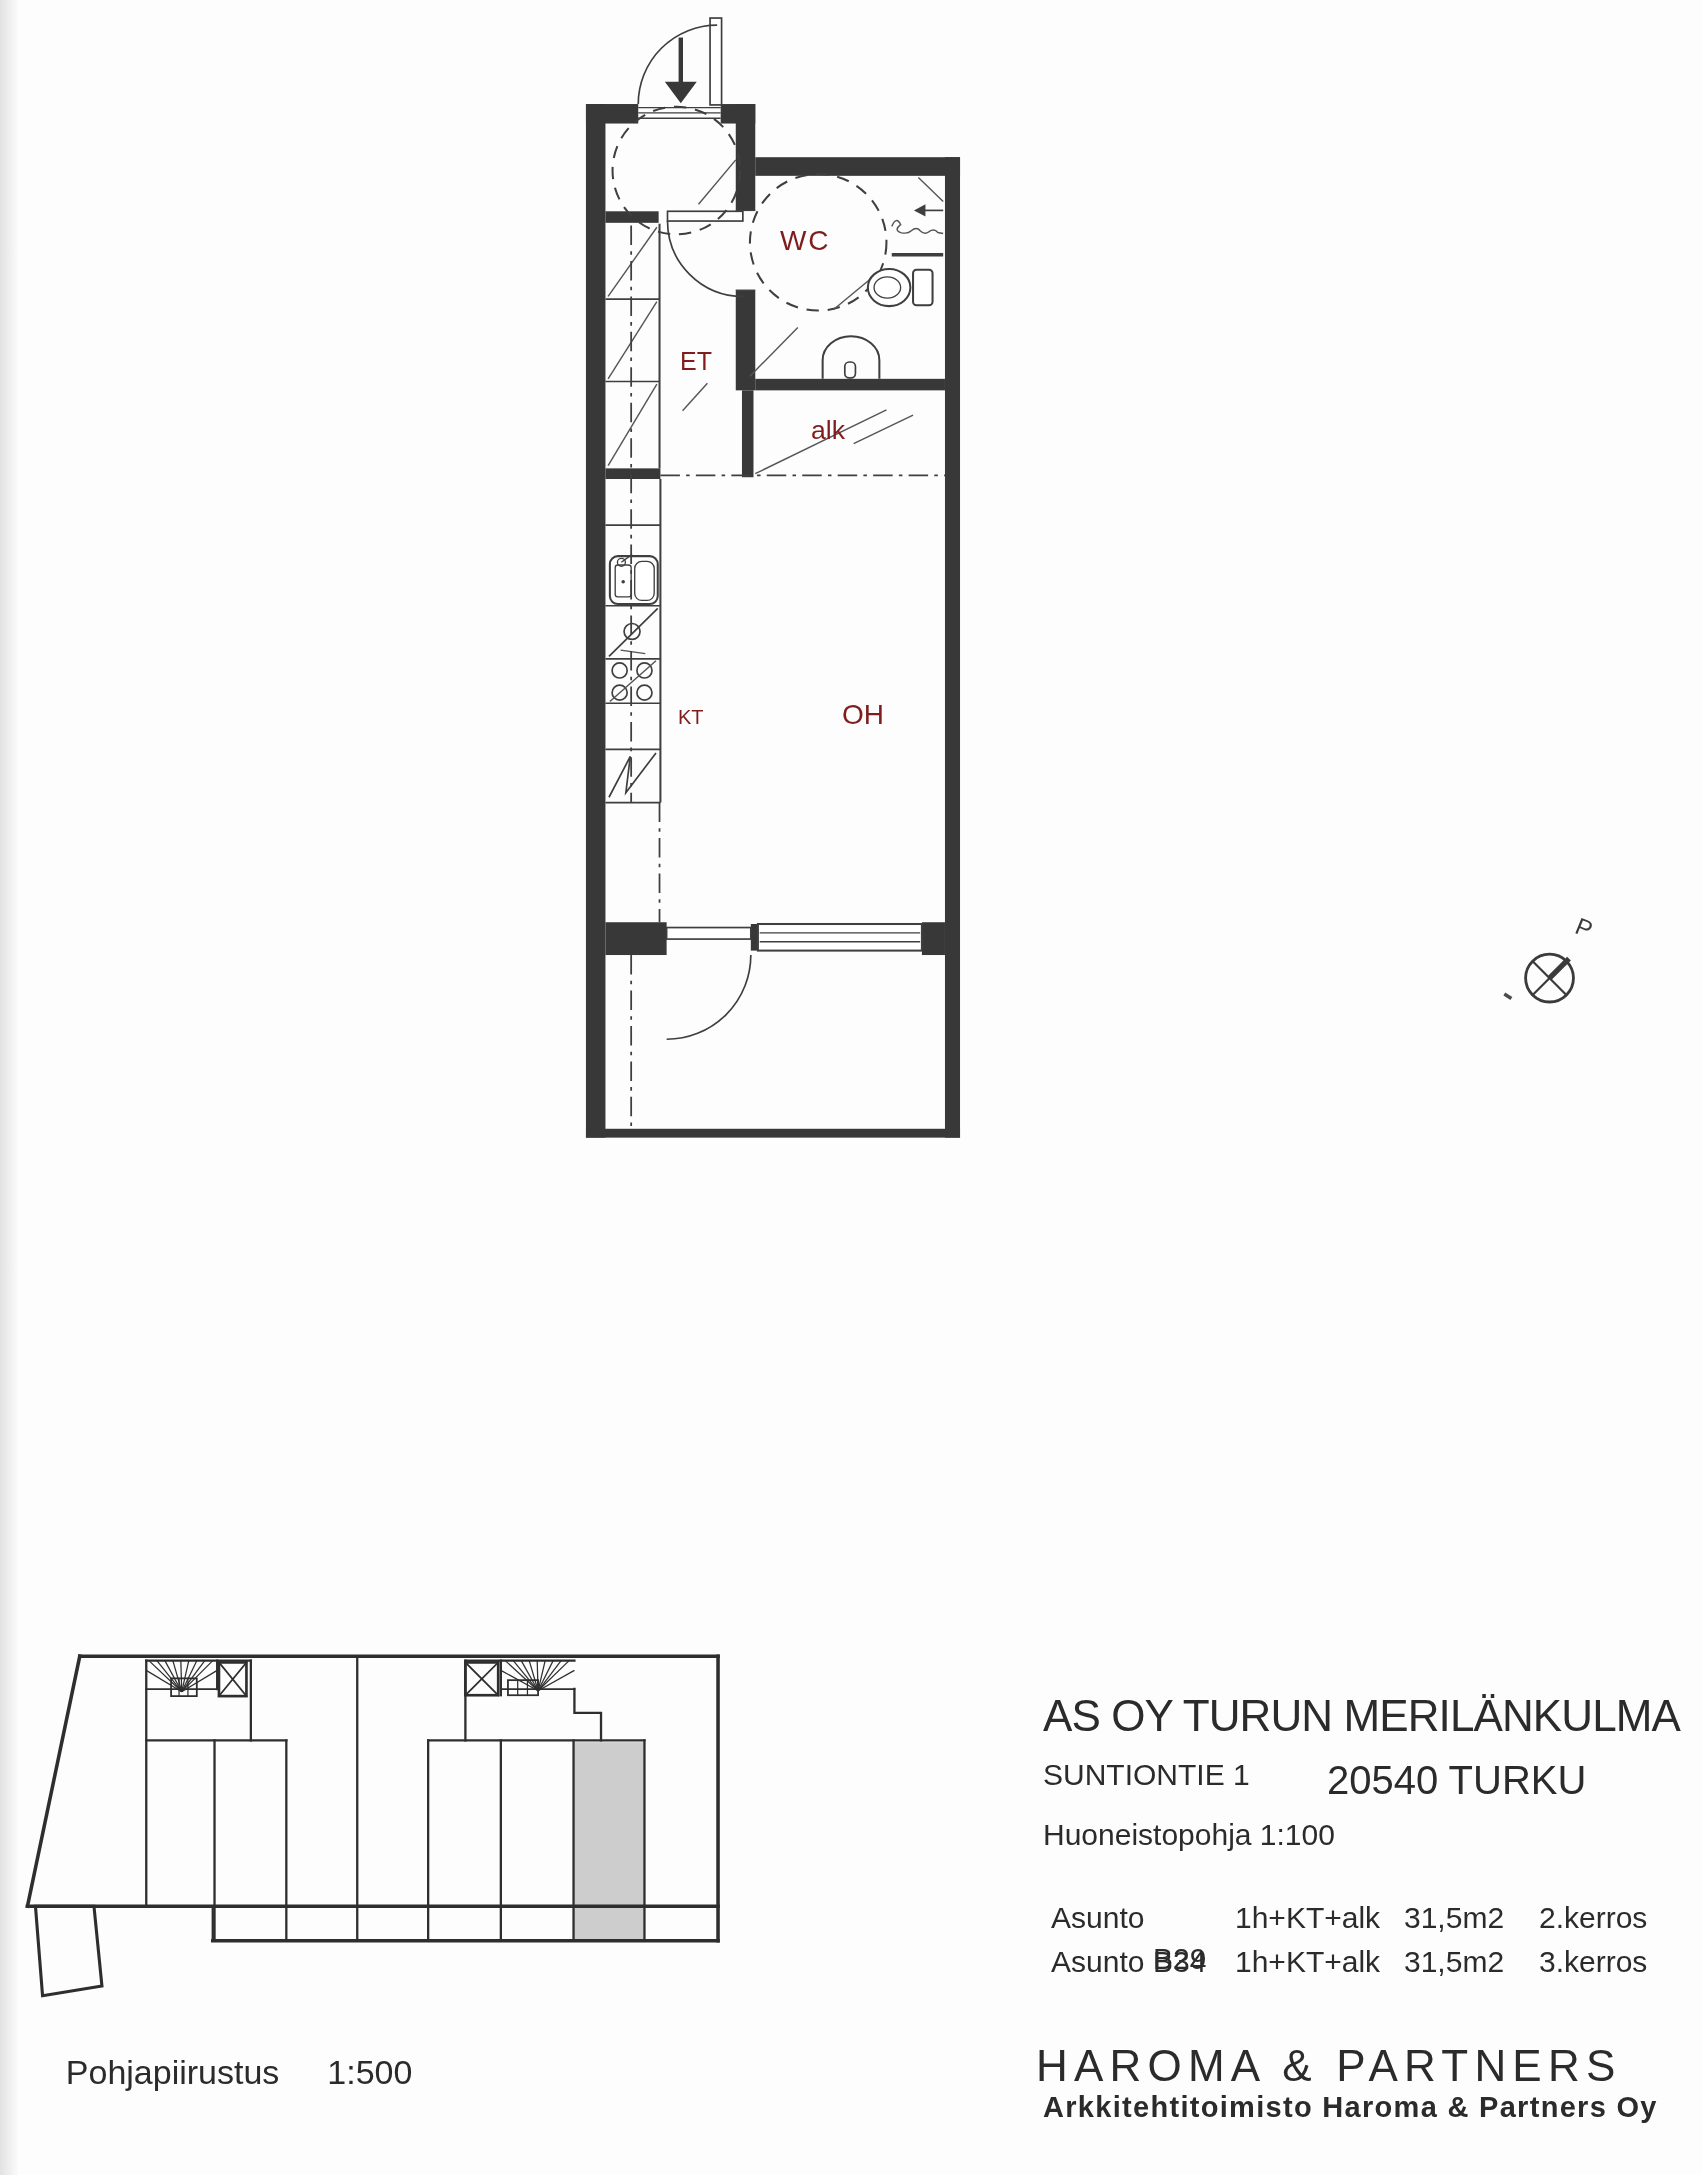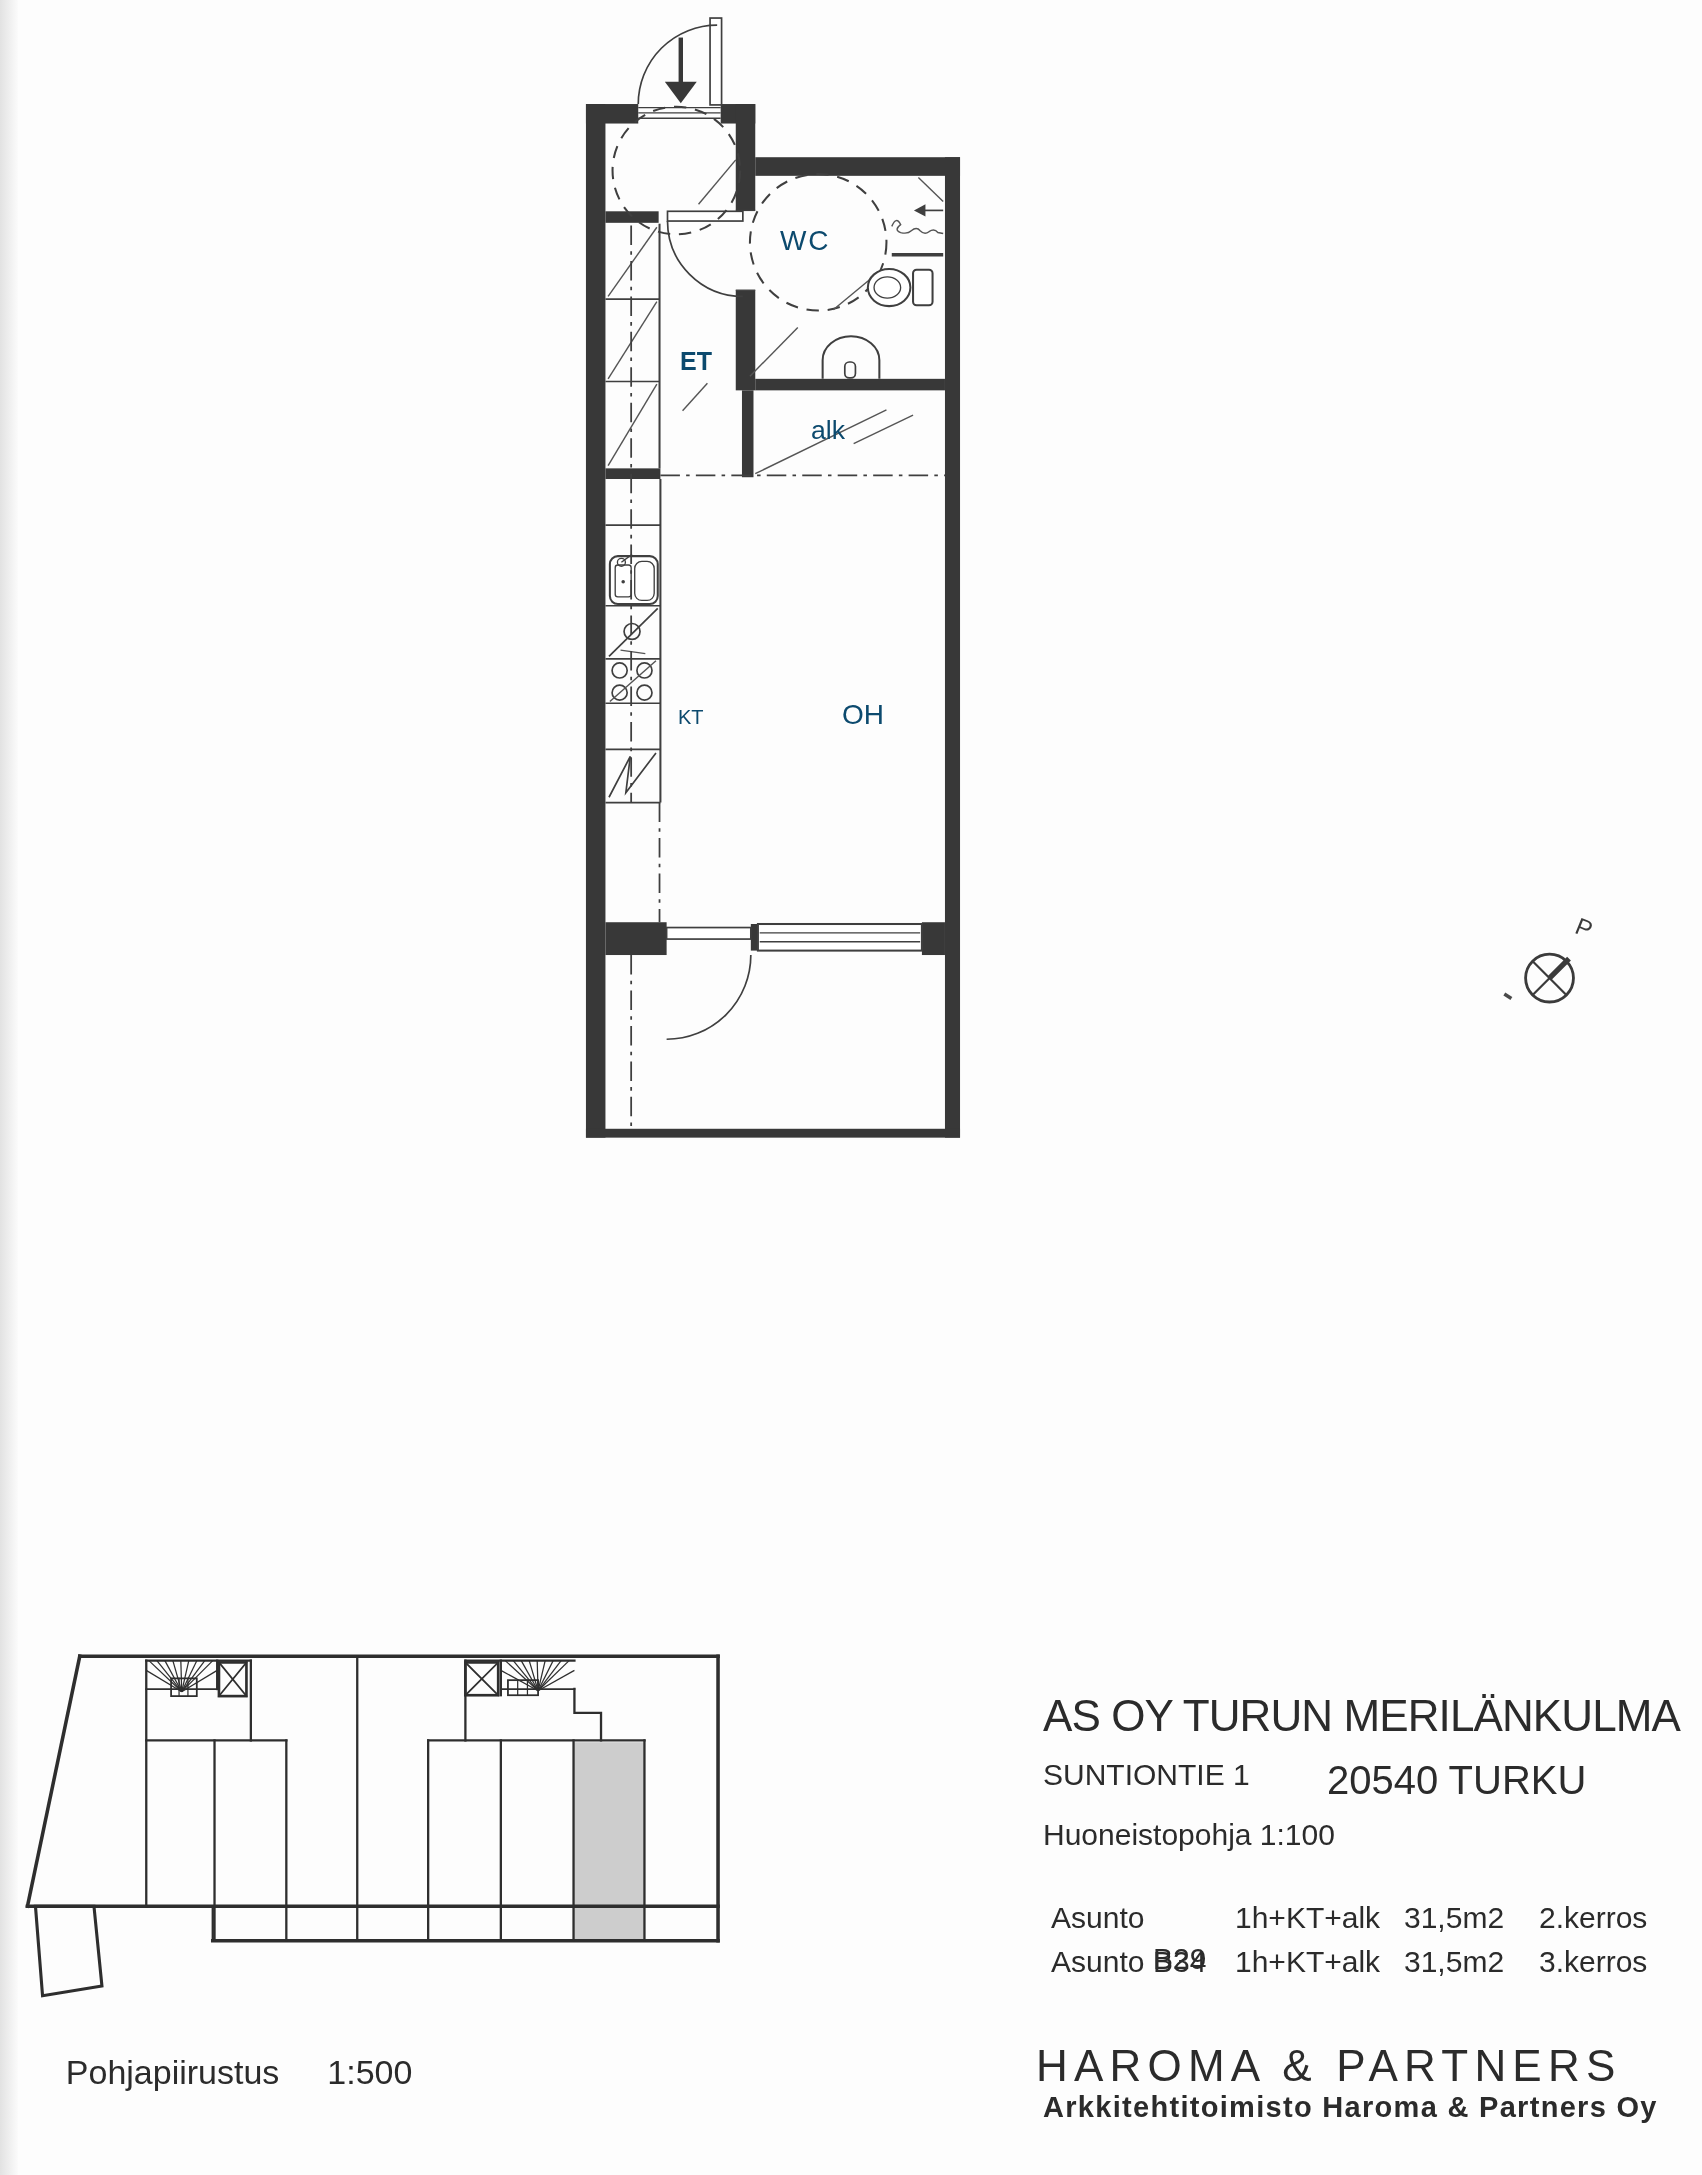--- a/index.html
+++ b/index.html
@@ -21,21 +21,21 @@
   .thin{stroke:var(--thin,#555);stroke-width:1.6;fill:none;}
   .dash{stroke:var(--line,#3f3f3f);stroke-width:2.3;fill:none;stroke-dasharray:14 10;}
   .dashdot{stroke:var(--line,#3f3f3f);stroke-width:2;fill:none;stroke-dasharray:22 7 4 7;}
   .site{stroke:#2e2e2e;fill:none;stroke-linecap:square;}
   .s40{stroke-width:4;}
   .s25{stroke-width:2.6;}
   .s20{stroke-width:2;}
   .fillwhite{fill:#fff;}
 
   .lbl{position:absolute;line-height:1;white-space:pre;}
-  .room{font-size:27.5px;color:#0c4a6e;}
+  .room{font-size:27.5px;color:#7f1d1d;}
   .tb{position:absolute;line-height:1;white-space:pre;color:#2b2b2b;}
   .trow{position:absolute;left:1051px;width:638px;height:35px;}
   .trow span{position:absolute;top:0;font-size:30px;line-height:1;white-space:pre;}
 </style>
 </head>
 <body>
 
 <div class="page">
   <div class="scan-edge"></div>
 
@@ -259,21 +259,21 @@
         <line class="site s25" x1="323" y1="1963" x2="323" y2="2189"></line>
         <line class="site s25" x1="483" y1="1963" x2="727" y2="1963"></line>
         <line class="site s25" x1="483" y1="1963" x2="483" y2="2189"></line>
         <line class="site s25" x1="565" y1="1963" x2="565" y2="2189"></line>
         <line class="site s25" x1="647" y1="1963" x2="647" y2="2189"></line>
         <line class="site s25" x1="727" y1="1963" x2="727" y2="2189"></line>
       </g>
     </g>
   </svg>
 
-  <div class="lbl room" style="left:680px;top:349px;font-size:25px;font-weight:bold;">ET</div>
+  <div class="lbl room" style="left:680px;top:349px;font-size:25px;">ET</div>
   <div class="lbl room" style="left:780px;top:227px;font-size:28px;letter-spacing:1.8px;">WC</div>
   <div class="lbl room" style="left:811px;top:417px;font-size:26.6px;">alk</div>
   <div class="lbl room" style="left:678px;top:707px;font-size:20px;">KT</div>
   <div class="lbl room" style="left:842px;top:701px;font-size:28px;">OH</div>
   <div class="lbl" style="left:1576px;top:916px;font-size:24px;color:#3a3a3a;transform:rotate(22deg);">P</div>
 
   <div class="lbl" style="left:28px;top:2021px;font-size:34px;">
     <span>Pohjapiirustus</span><span style="display:inline-block;width:48px;"></span><span>1:500</span>
   </div>
 

